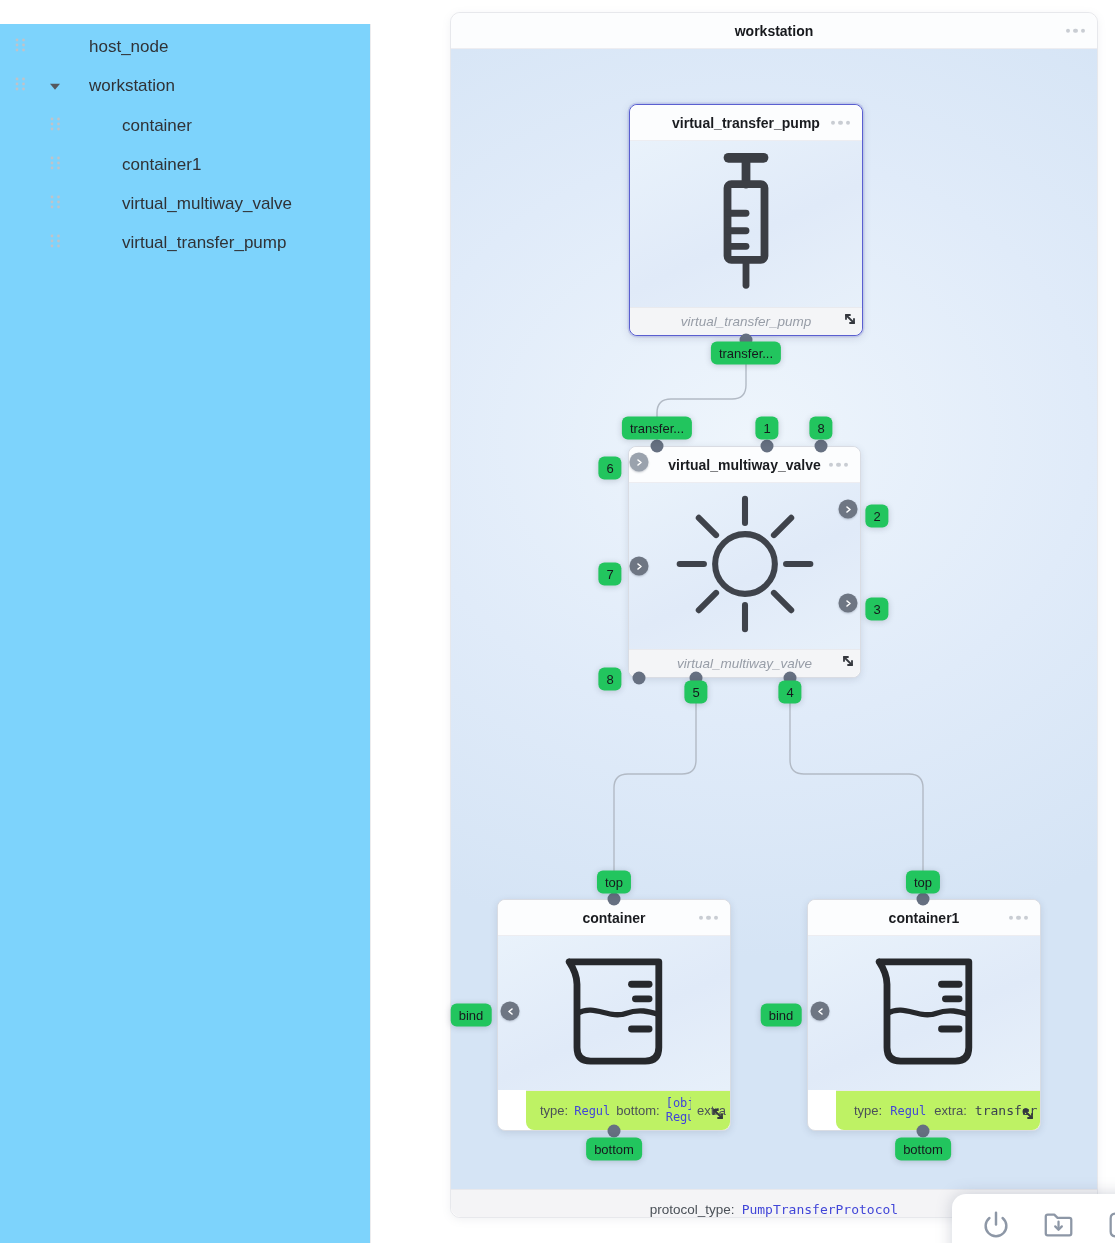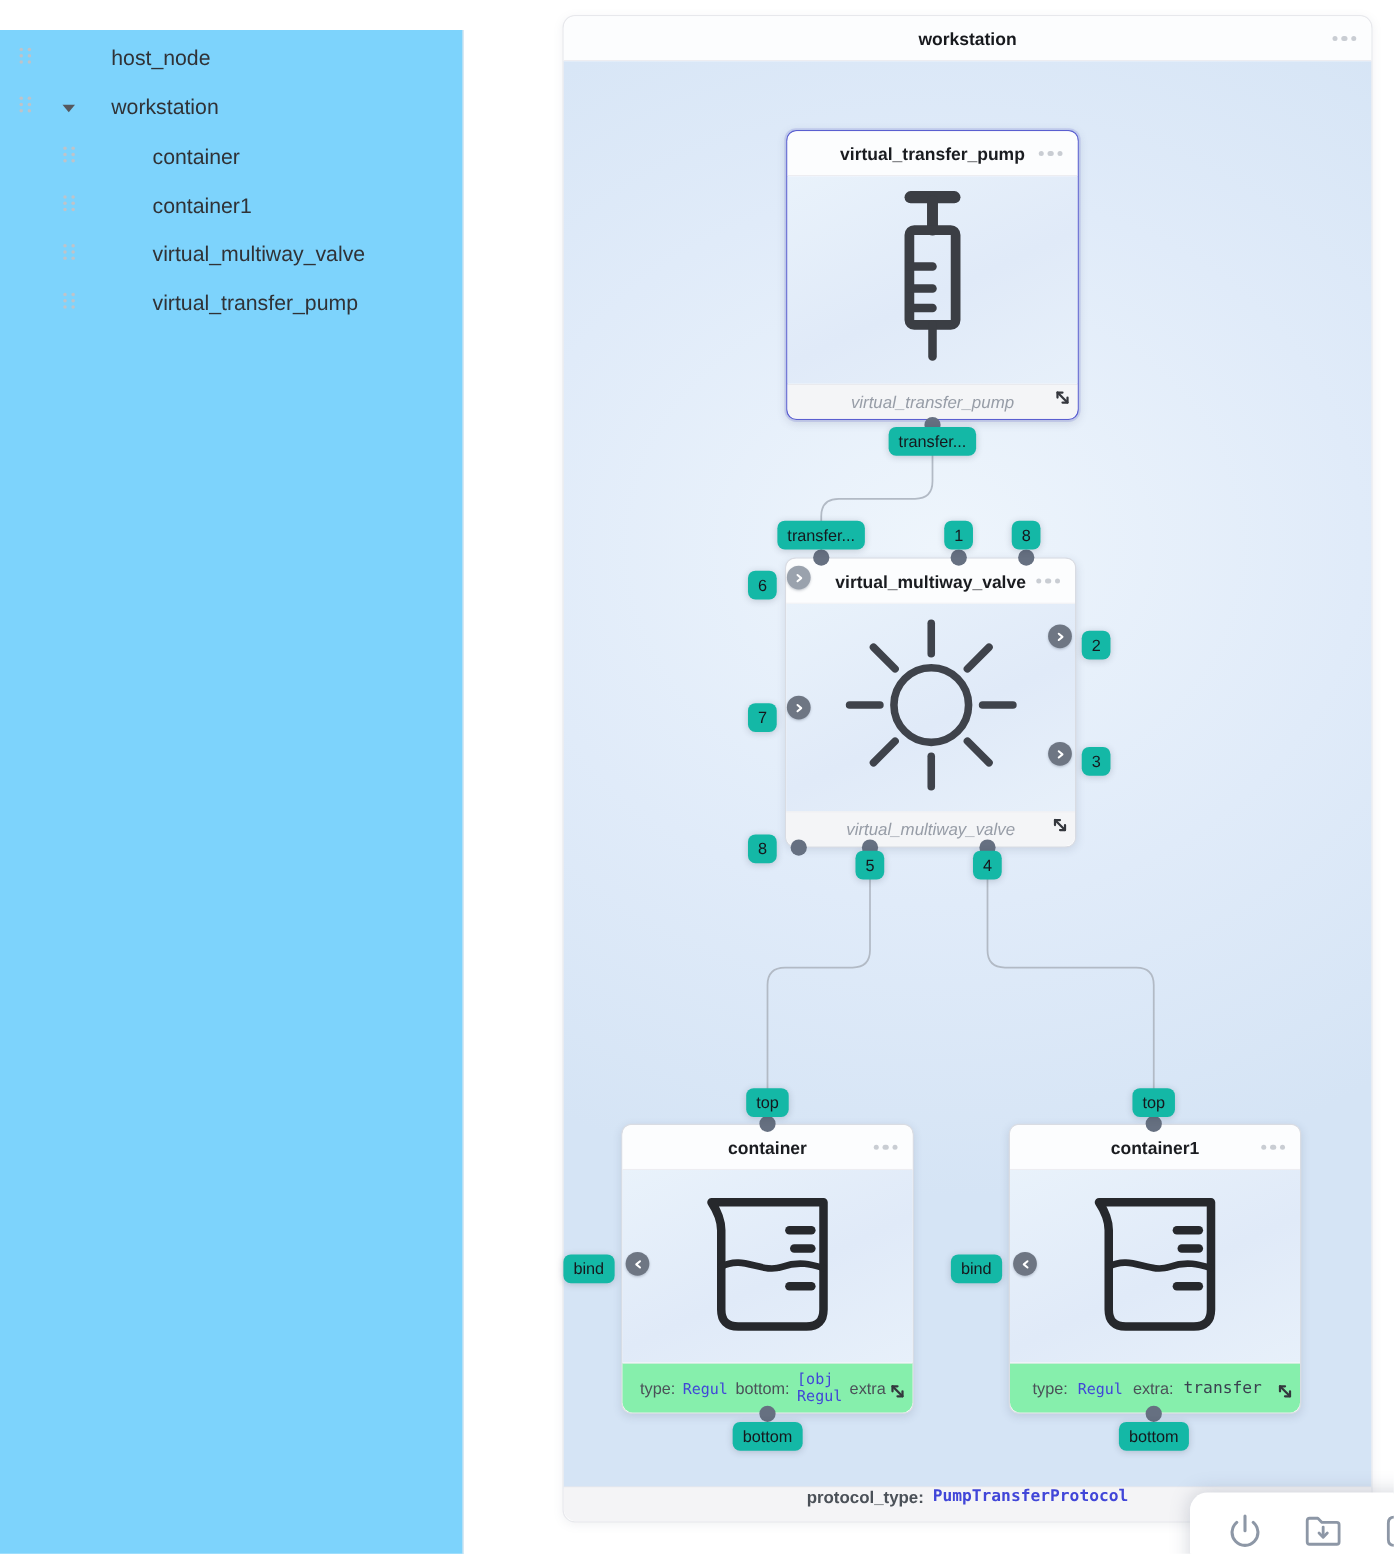--- a/index.html
+++ b/index.html
@@ -25,22 +25,22 @@
   .panel-header { position:absolute; top:0; left:0; right:0; height:36px;
                   background:#fcfdfe; border-bottom:1px solid #ededf1;
                   border-radius:10px 10px 0 0;
                   display:flex; align-items:center; justify-content:center; z-index:7; }
   .panel-title { font-size:14px; font-weight:700; color:#17191d; }
   .panel-canvas { position:absolute; top:36px; left:0; right:0; height:1142px;
                   background:radial-gradient(ellipse 620px 520px at 46% 34%, #eef5fc 0%, #e0ebf9 55%, #d5e4f5 100%);
                   z-index:0; }
   .panel-footer { position:absolute; bottom:0; left:0; right:0; height:28px;
                   background:#f4f4f6; border-top:1px solid #e8e8ec;
-                  border-radius:0 0 10px 10px; display:flex; align-items:flex-start;
-                  justify-content:center; gap:7px; z-index:7;font-weight:bold; }
+                  border-radius:0 0 10px 10px; display:flex; align-items:flex-end;
+                  justify-content:center; gap:7px; z-index:7; }
   .pf-label { font-size:13.5px; color:#4b5158; }
   .pf-value { font-family:"DejaVu Sans Mono", monospace; font-size:13px; color:#4146d8; }
   .dots-menu { position:absolute; right:12px; top:50%; transform:translateY(-50%);
                display:flex; gap:3px; cursor:pointer; }
   .dots-menu i { width:4.5px; height:4.5px; border-radius:50%; background:#c9cdd3; display:block; }
   
   .node { position:absolute; width:234px; height:232px; background:#fff;
           border:1px solid #d9dce3; border-radius:8px; z-index:2;
           box-shadow:0 2px 7px rgba(70,80,110,.15); display:flex; flex-direction:column; }
   .node.selected { border:1.5px solid #5a5fd0;
@@ -48,38 +48,38 @@
   .node-header { flex:0 0 36px; position:relative; background:#fcfdfe;
                  border-bottom:1px solid #ededf1; border-radius:8px 8px 0 0;
                  display:flex; align-items:center; justify-content:center; }
   .node-title { font-size:14px; font-weight:700; color:#1a1c20; }
   .node-body { flex:1; display:flex; align-items:center; justify-content:center;
                background:linear-gradient(155deg,#e9f2fb 0%,#e0eaf8 55%,#e7f0fa 100%); }
   .node-footer { flex:0 0 28px; position:relative; background:#f4f5f7;
                  border-top:1px solid #e9eaee; border-radius:0 0 8px 8px;
                  display:flex; align-items:center; justify-content:center; }
   .node-footer .iname { font-style:italic; font-size:13.5px; color:#979da7; }
-  .container-footer { flex:0 0 40px; position:relative; background:#86efac;
+  .container-footer { flex:0 0 40px; position:relative; background:#bef264;
                  border-top:1px solid #e9eaee; border-radius:0 0 8px 8px;
-                 display:flex; align-items:center; gap:6px; padding:0 4px 0 14px; overflow:hidden; }
+                 display:flex; align-items:center; gap:6px; padding:0 4px 0 14px; overflow:hidden;margin-left:28px; }
   .f-label { font-size:13px; color:#4b5158; white-space:nowrap; }
   .f-value { font-family:"DejaVu Sans Mono", monospace; font-size:12px; color:#4146d8; white-space:nowrap; }
   .f-value.wrap { white-space:normal; width:36px; line-height:1.15; overflow:hidden; }
   .f-value.dark { color:#3a4250; font-size:13px; }
   .resize-handle { position:absolute; right:5px; bottom:5px; cursor:nwse-resize; }
   
   .edges { position:absolute; left:0; top:0; width:648px; height:1206px; z-index:1; pointer-events:none; }
   .port-dot { position:absolute; width:13px; height:13px; border-radius:50%;
               background:#667081; transform:translate(-50%,-50%); z-index:4; cursor:crosshair; }
   .port-arrow { position:absolute; width:19px; height:19px; border-radius:50%;
               background:#6e7683; transform:translate(-50%,-50%); z-index:5;
               display:flex; align-items:center; justify-content:center; cursor:crosshair;
               box-shadow:0 1px 2px rgba(40,50,70,.25); }
   .port-arrow.light { background:#9aa2ad; }
-  .chip { position:absolute; transform:translate(-50%,-50%); background:#14b8a6;
+  .chip { position:absolute; transform:translate(-50%,-50%); background:#22c55e;
           border-radius:6px; box-shadow:0 1px 6px rgba(40,50,70,.22);
           padding:4px 8px; font-size:13px; color:#16181d; white-space:nowrap;
           z-index:6; cursor:crosshair; }
   
   .toolbar { position:absolute; left:952px; top:1194px; width:260px; height:90px;
              background:#fff; border-radius:14px; z-index:9;
              box-shadow:0 0 16px rgba(90,100,125,.28); }
   .tool-btn { position:absolute; top:13px; width:36px; height:36px; display:flex;
               align-items:center; justify-content:center; cursor:pointer; }
 </style>

